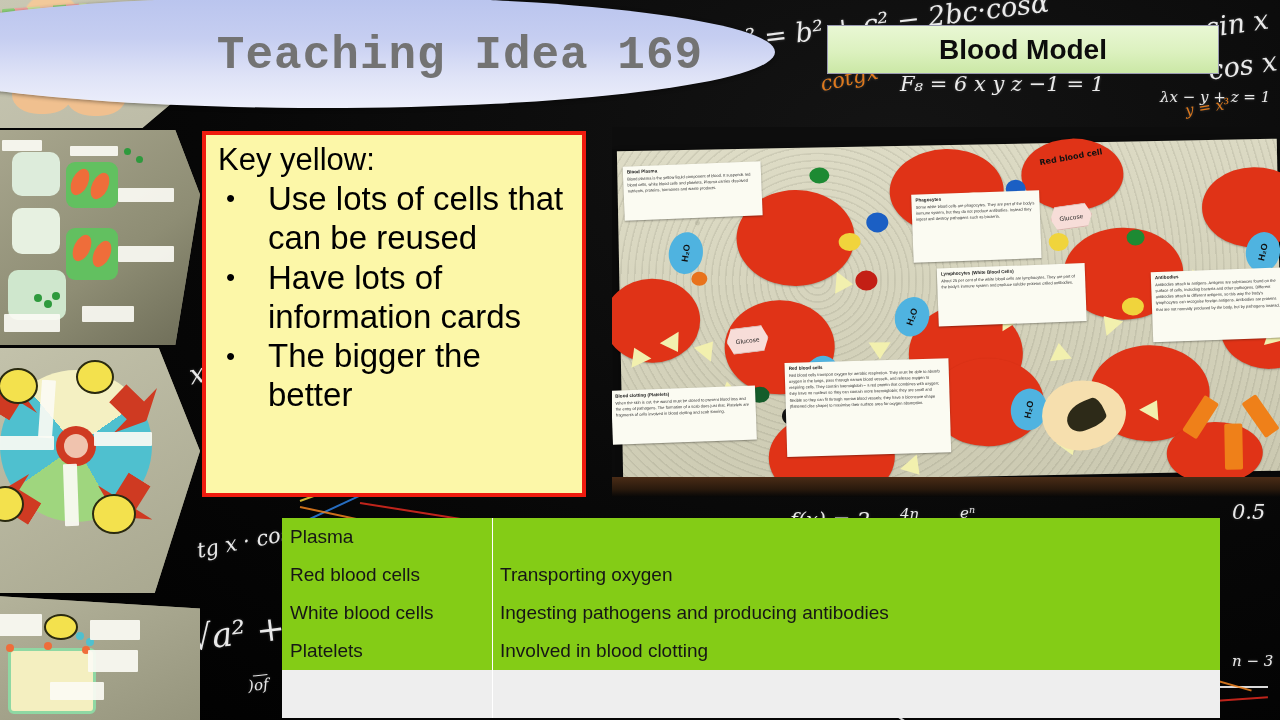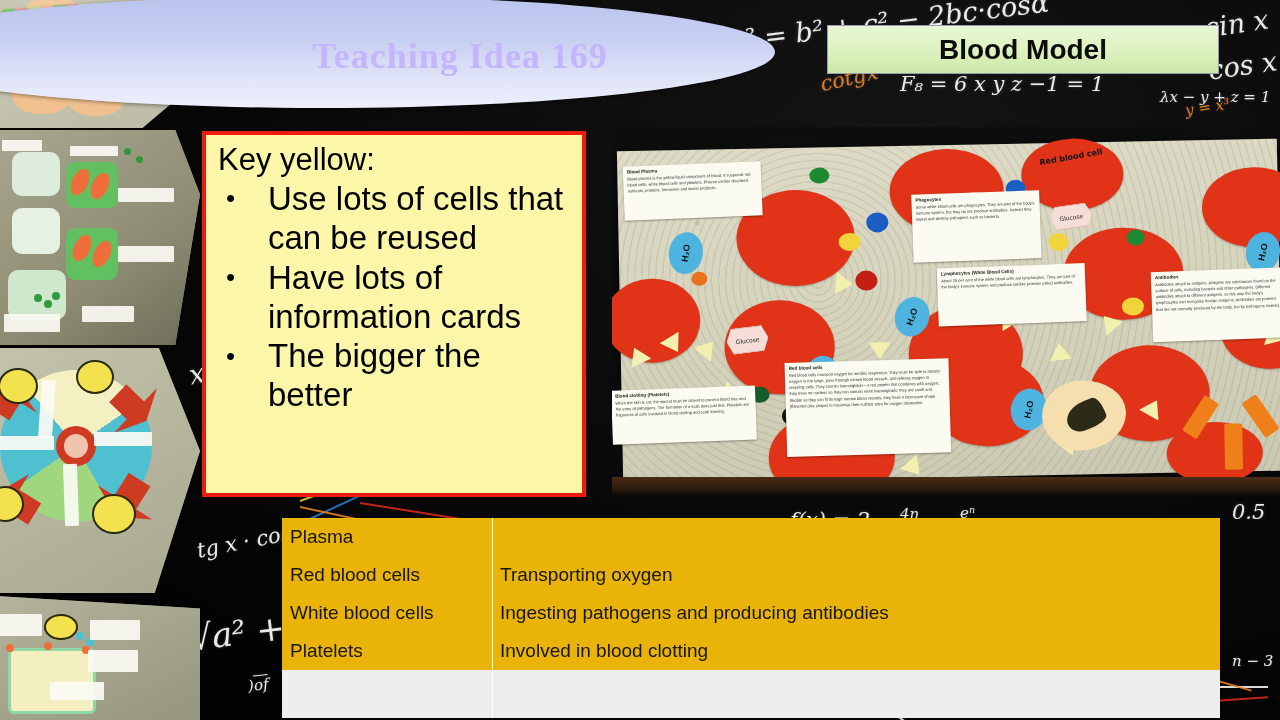--- a/index.html
+++ b/index.html
@@ -46,21 +46,21 @@
      repeating-linear-gradient(90deg,#8fd07a 0 13px,#f3a6a0 13px 26px,#cfe6a0 26px 39px,#f7c9a8 39px 52px);
      border-radius:2px;}
   .arrowred{position:absolute;background:#cf3a22;}
 
   
   .title-ellipse{position:absolute;left:-130px;top:-4px;width:905px;height:112px;
     border-radius:50%;background:linear-gradient(180deg,#b9c4ee 0%,#c6cef1 38%,#dfe3f7 72%,#edeffb 100%);
     box-shadow:0 1px 4px rgba(0,0,0,.45);}
   .title-text{position:absolute;left:200px;top:20px;width:520px;height:72px;
     display:flex;align-items:center;justify-content:center;
-    font-family:Liberation Serif, serif;font-weight:700;font-size:36px;color:#c4b5fd;
+    font-family:Liberation Mono, monospace;font-weight:700;font-size:46px;color:#737373;
     letter-spacing:1px;white-space:nowrap;}
 
   
   .topic-box{position:absolute;left:827px;top:25px;width:390px;height:47px;
     background:linear-gradient(180deg,#e9f7d4 0%,#dcf1bf 55%,#cbe8a6 100%);
     border:1px solid #9a9ab2;display:flex;align-items:center;justify-content:center;}
   .topic-text{font-family:"Liberation Sans",sans-serif;font-weight:700;font-size:28px;color:#0c0c0c;}
 
   
   .keybox{position:absolute;left:202px;top:131px;width:384px;height:366px;
@@ -106,21 +106,21 @@
   .handlbl{position:absolute;font-size:8px;color:#111;font-family:"DejaVu Sans",sans-serif;
     font-weight:700;transform:rotate(-9deg);}
   .glucose{position:absolute;background:#f7ddd8;border:1px solid #d8b5ad;
     clip-path:polygon(14% 0,86% 0,100% 50%,86% 100%,14% 100%,0 50%);
     display:flex;align-items:center;justify-content:center;font-size:6px;color:#222;
     font-family:"DejaVu Sans",sans-serif;}
 
   
   .tbl{position:absolute;left:282px;top:518px;width:938px;height:200px;background:#eeeeee;}
   .tbl .hdr{display:flex;background:#edf4f5;height:38px;align-items:center;}
-  .tbl .row{display:flex;height:38px;align-items:center;background:#eab308;}
+  .tbl .row{display:flex;height:38px;align-items:center;background:#84cc16;}
   .tbl .c1{width:210px;padding-left:8px;box-sizing:border-box;}
   .tbl .c2{flex:1;padding-left:8px;box-sizing:border-box;}
   .tbl .hdr .c1,.tbl .hdr .c2{color:#33596b;font-weight:700;font-size:20px;}
   .tbl .row .c1,.tbl .row .c2{color:#161616;font-weight:400;font-size:19px;}
   .tbl .vdiv{position:absolute;left:210px;top:0;width:1px;height:200px;background:#ffffff;}
 </style>
 </head>
 <body>
 
 <div id="slide">

